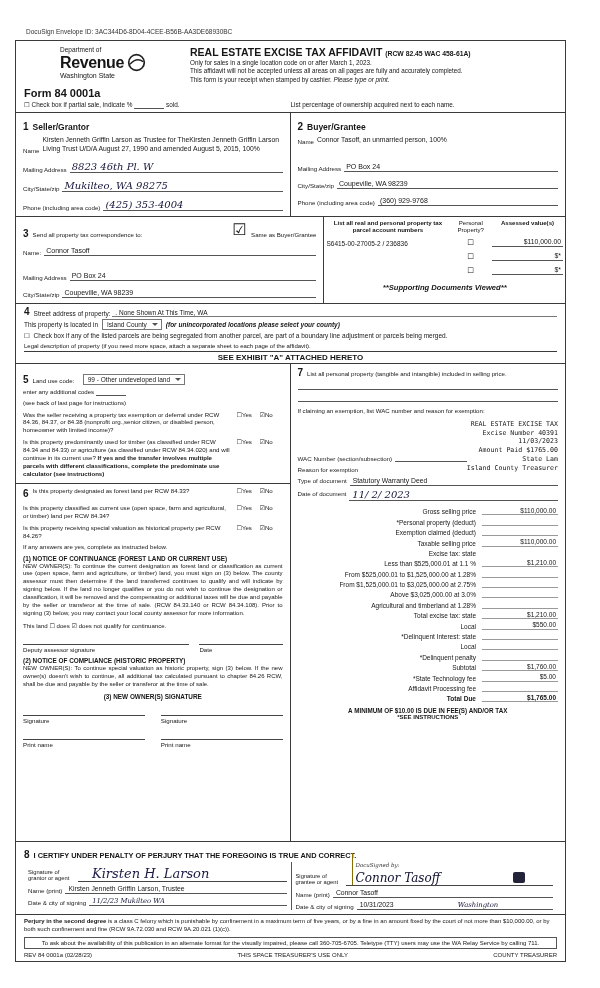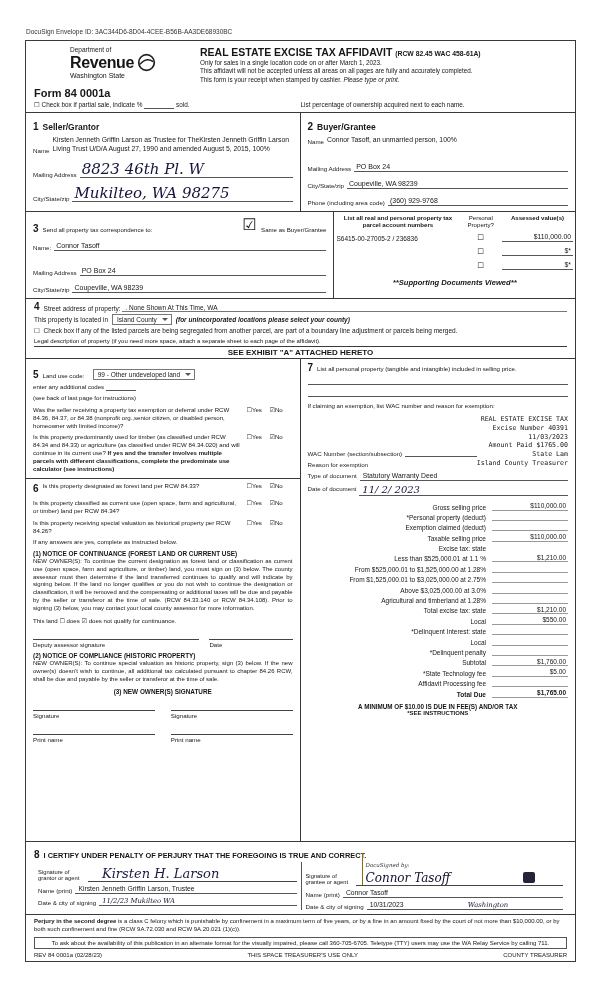--- a/index.html
+++ b/index.html
@@ -1,19 +1,19 @@
 <!DOCTYPE html>
 <html><head>
 <meta charset="utf-8">
 <style>
 *{margin:0;padding:0;box-sizing:border-box}
 html,body{width:600px;background:#fff}
 body{height:988px;font-family:"Liberation Sans",sans-serif;color:#161616;position:relative;overflow:hidden}
 .envelope{position:absolute;top:28px;left:26px;font-size:6.5px;color:#333}
-.form{position:absolute;top:40px;left:25px;width:551px;min-height:922px;border:1.3px solid #3a3a3a;background:#fff;display:flex;flex-direction:column}
+.form{position:absolute;top:40px;left:15px;width:551px;min-height:922px;border:1.3px solid #3a3a3a;background:#fff;display:flex;flex-direction:column}
 
 .hdr{display:flex;padding:5px 8px 1px}
 .logo{margin-left:36px;width:118px}
 .logo-dept{font-size:6.5px}
 .logo-main{display:flex;align-items:center;gap:3px}
 .logo-name{font-size:16px;font-weight:bold;letter-spacing:-.4px}
 .logo-state{font-size:7px}
 .titleblk{flex:1;padding-left:12px}
 .title{font-size:10.5px;font-weight:bold;line-height:1.2}
 .rcw{font-size:6.8px}
@@ -21,21 +21,21 @@
 .formno{font-size:11px;font-weight:bold;padding:1px 8px 0}
 .row2{display:flex;font-size:6.4px;padding:2px 8px 3px}
 .row2>div{width:50%}
 .blankshort{display:inline-block;width:30px;border-bottom:1px solid #555;height:7px;vertical-align:bottom}
 
 .secnum{font-size:10px;font-weight:bold;margin-right:4px}
 .sechead{font-size:8.5px;font-weight:bold}
 .lbl{font-size:6.2px;white-space:nowrap;margin-right:3px;color:#222}
 .fld{display:flex;align-items:flex-end;margin-top:8px}
 .wr{flex:1;border-bottom:1px solid #555;min-height:9px;padding:0 2px;font-size:7px}
-.hand{font-family:"DejaVu Serif",serif;font-style:italic;font-size:15px;line-height:1;color:#14143a}
+.hand{font-family:"DejaVu Serif",serif;font-style:italic;font-size:10px;line-height:1;color:#14143a}
 .cols{display:flex;border-top:1px solid #3a3a3a}
 .c50{width:50%;padding:3px 7px 5px}
 .c50.left{border-right:1px solid #3a3a3a}
 .nametext{font-size:6.8px;line-height:1.3}
 
 .c56{width:56%;padding:3px 7px 5px}
 .c44{width:44%;border-left:1px solid #3a3a3a;font-size:6.2px;display:flex;flex-direction:column}
 .phead{display:flex;font-size:6.1px;text-align:center;padding:2px 2px 0}
 .ph1{width:52%;font-weight:bold}
 .ph2{width:18%}
@@ -146,20 +146,24 @@
           <span class="nametext grow">Kirsten Jenneth Griffin Larson as Trustee for TheKirsten Jenneth Griffin Larson Living Trust U/D/A August 27, 1990 and amended August 5, 2015, 100%</span>
         </div>
       <div class="fld">
           <span class="lbl">Mailing Address</span>
           <span class="wr hand">8823 46th Pl. W</span>
         </div>
       <div class="fld">
           <span class="lbl">City/State/zip</span>
           <span class="wr hand">Mukilteo, WA 98275</span>
         </div>
+      <div class="fld">
+          <span class="lbl">Phone (including area code)</span>
+          <span class="wr hand">(425) 353-4004</span>
+        </div>
     </div>
     <div class="c50">
       <div><span class="secnum">2</span><span class="sechead">Buyer/Grantee</span></div>
       <div class="flex" style="margin-top:2px">
           <span class="lbl">Name</span>
           <span class="nametext grow">Connor Tasoff, an unmarried person, 100%</span>
         </div>
       <div class="fld" style="margin-top:18px">
           <span class="lbl">Mailing Address</span>
           <span class="wr">PO Box 24</span>

